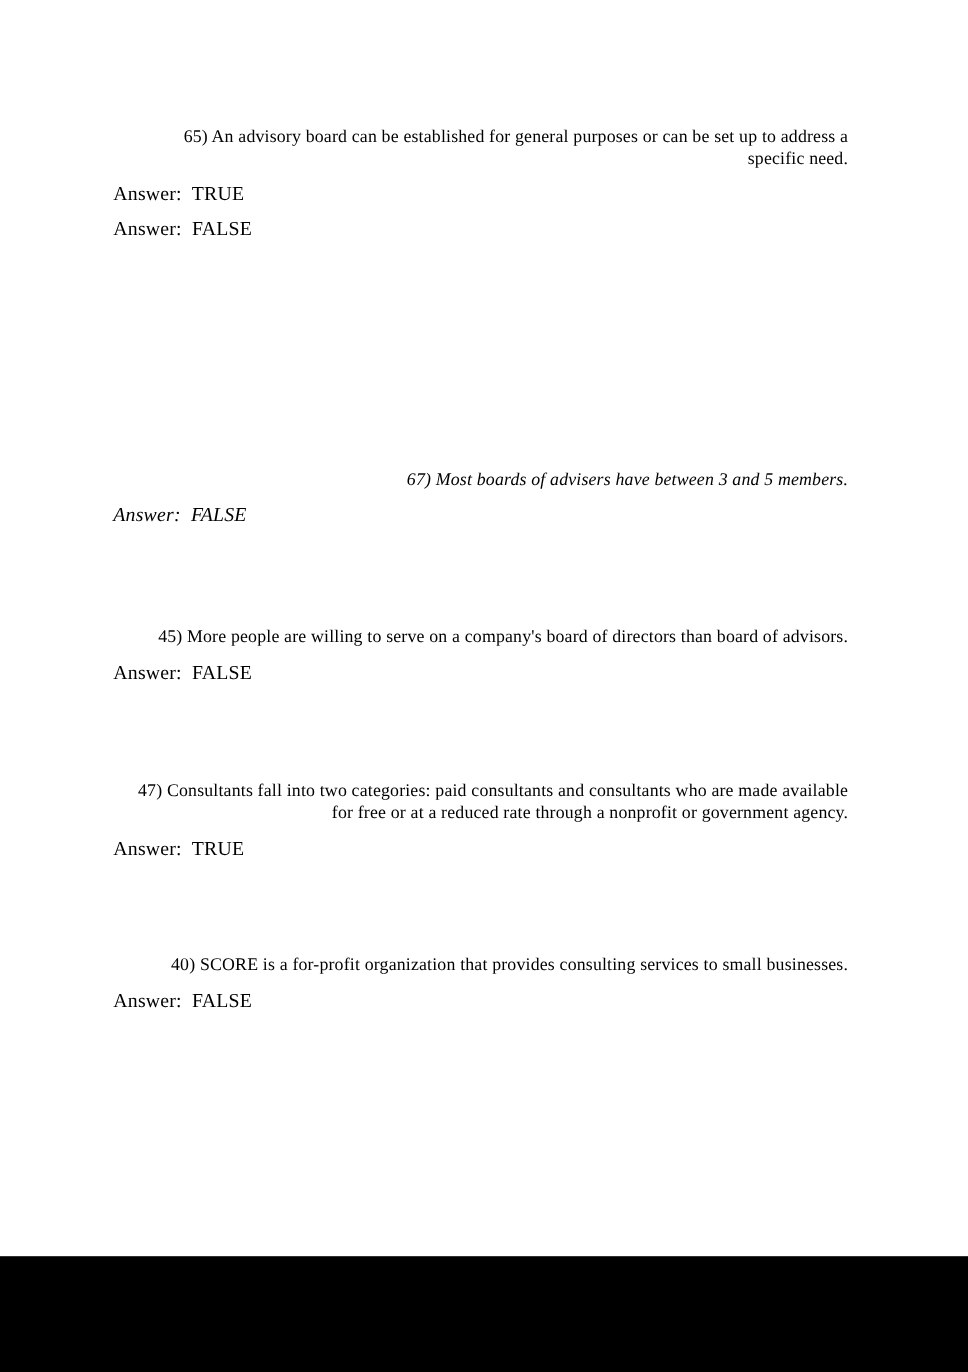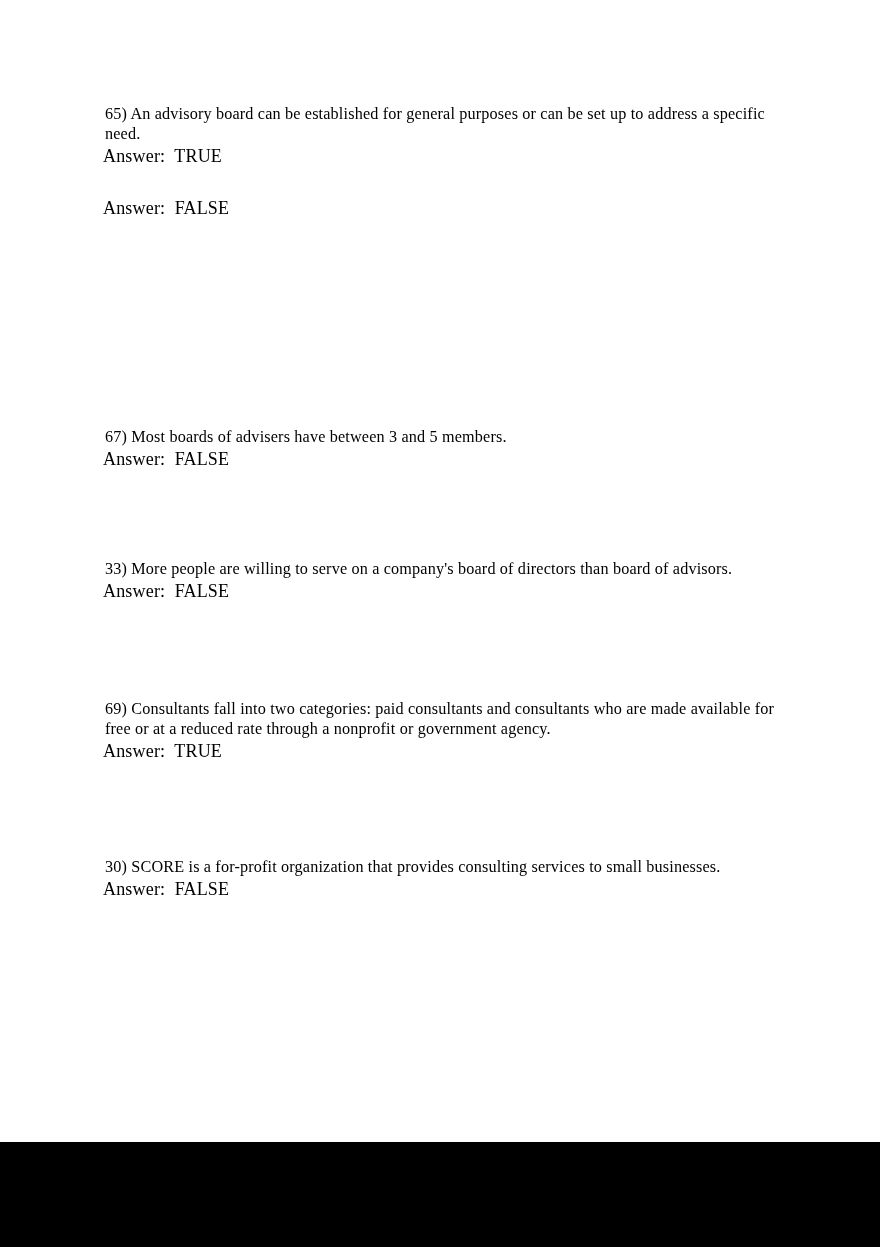--- a/index.html
+++ b/index.html
@@ -27,22 +27,22 @@
     width: 680px;
   }
   .qa-block {
     position: absolute;
     left: 0;
     width: 680px;
   }
   .q-text {
     font-size: 16.2px;
     line-height: 19.8px;
-    text-align: left;
-    margin: 2px;
+    text-align: right;
+    margin: 12px;
     white-space: pre-wrap;
     letter-spacing: 0.01em;
   }
   .a-line {
     font-size: 18px;
     line-height: 19.8px;
     margin: 0;
     white-space: pre;
     letter-spacing: 0.01em;
   }
@@ -70,37 +70,37 @@
 
     <div class="qa-block" style="top:0px;">
       <p class="q-text">65) An advisory board can be established for general purposes or can be set up to address a specific need.</p>
       <p class="a-line"><span class="a-label">Answer:</span>  <span class="a-value">TRUE</span></p>
     </div>
 
     <div class="qa-block" style="top:96px;">
       <p class="a-line"><span class="a-label">Answer:</span>  <span class="a-value">FALSE</span></p>
     </div>
 
-    <div class="qa-block" style="top:323px;">
+    <div class="qa-block" style="top:312px;font-style:italic;">
       <p class="q-text">67) Most boards of advisers have between 3 and 5 members.</p>
       <p class="a-line"><span class="a-label">Answer:</span>  <span class="a-value">FALSE</span></p>
     </div>
 
     <div class="qa-block" style="top:455px;">
-      <p class="q-text">33) More people are willing to serve on a company's board of directors than board of advisors.</p>
+      <p class="q-text">45) More people are willing to serve on a company's board of directors than board of advisors.</p>
       <p class="a-line"><span class="a-label">Answer:</span>  <span class="a-value">FALSE</span></p>
     </div>
 
     <div class="qa-block" style="top:595px;">
-      <p class="q-text">69) Consultants fall into two categories: paid consultants and consultants who are made available for free or at a reduced rate through a nonprofit or government agency.</p>
+      <p class="q-text">47) Consultants fall into two categories: paid consultants and consultants who are made available for free or at a reduced rate through a nonprofit or government agency.</p>
       <p class="a-line"><span class="a-label">Answer:</span>  <span class="a-value">TRUE</span></p>
     </div>
 
     <div class="qa-block" style="top:753px;">
-      <p class="q-text">30) SCORE is a for-profit organization that provides consulting services to small businesses.</p>
+      <p class="q-text">40) SCORE is a for-profit organization that provides consulting services to small businesses.</p>
       <p class="a-line"><span class="a-label">Answer:</span>  <span class="a-value">FALSE</span></p>
     </div>
 
   </div>
 
   <div class="bottom-band"></div>
 
 </div>
 
 </body></html>

